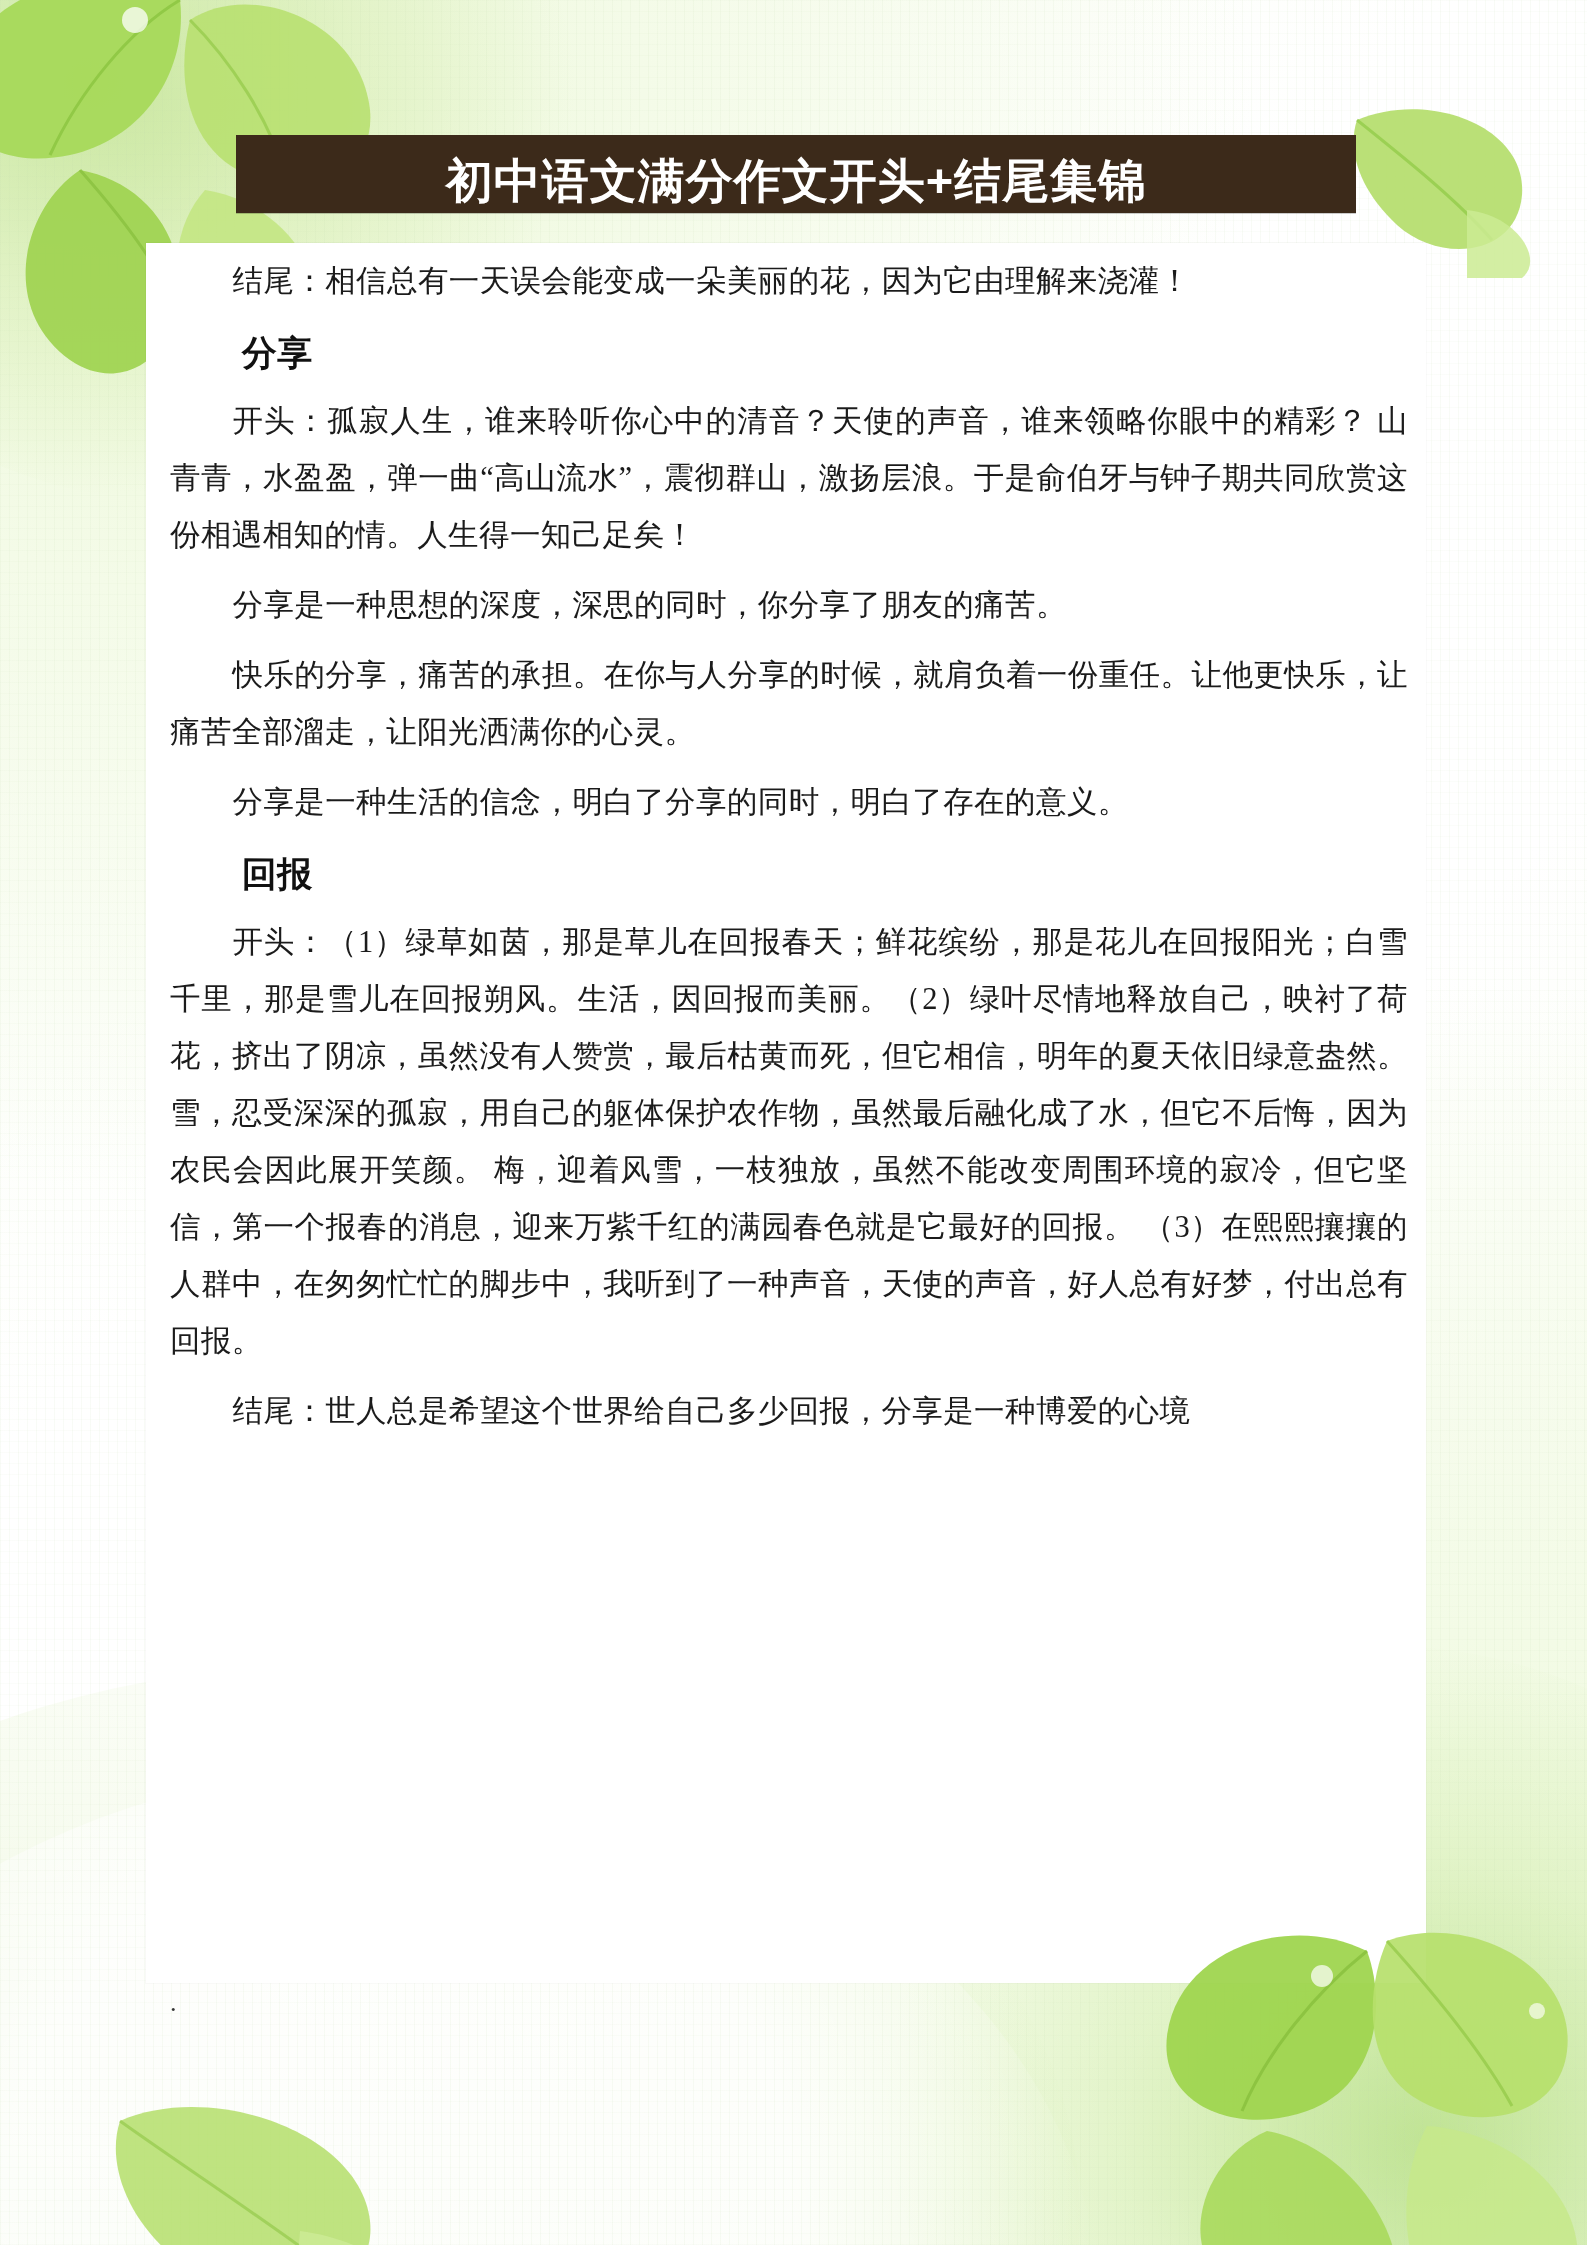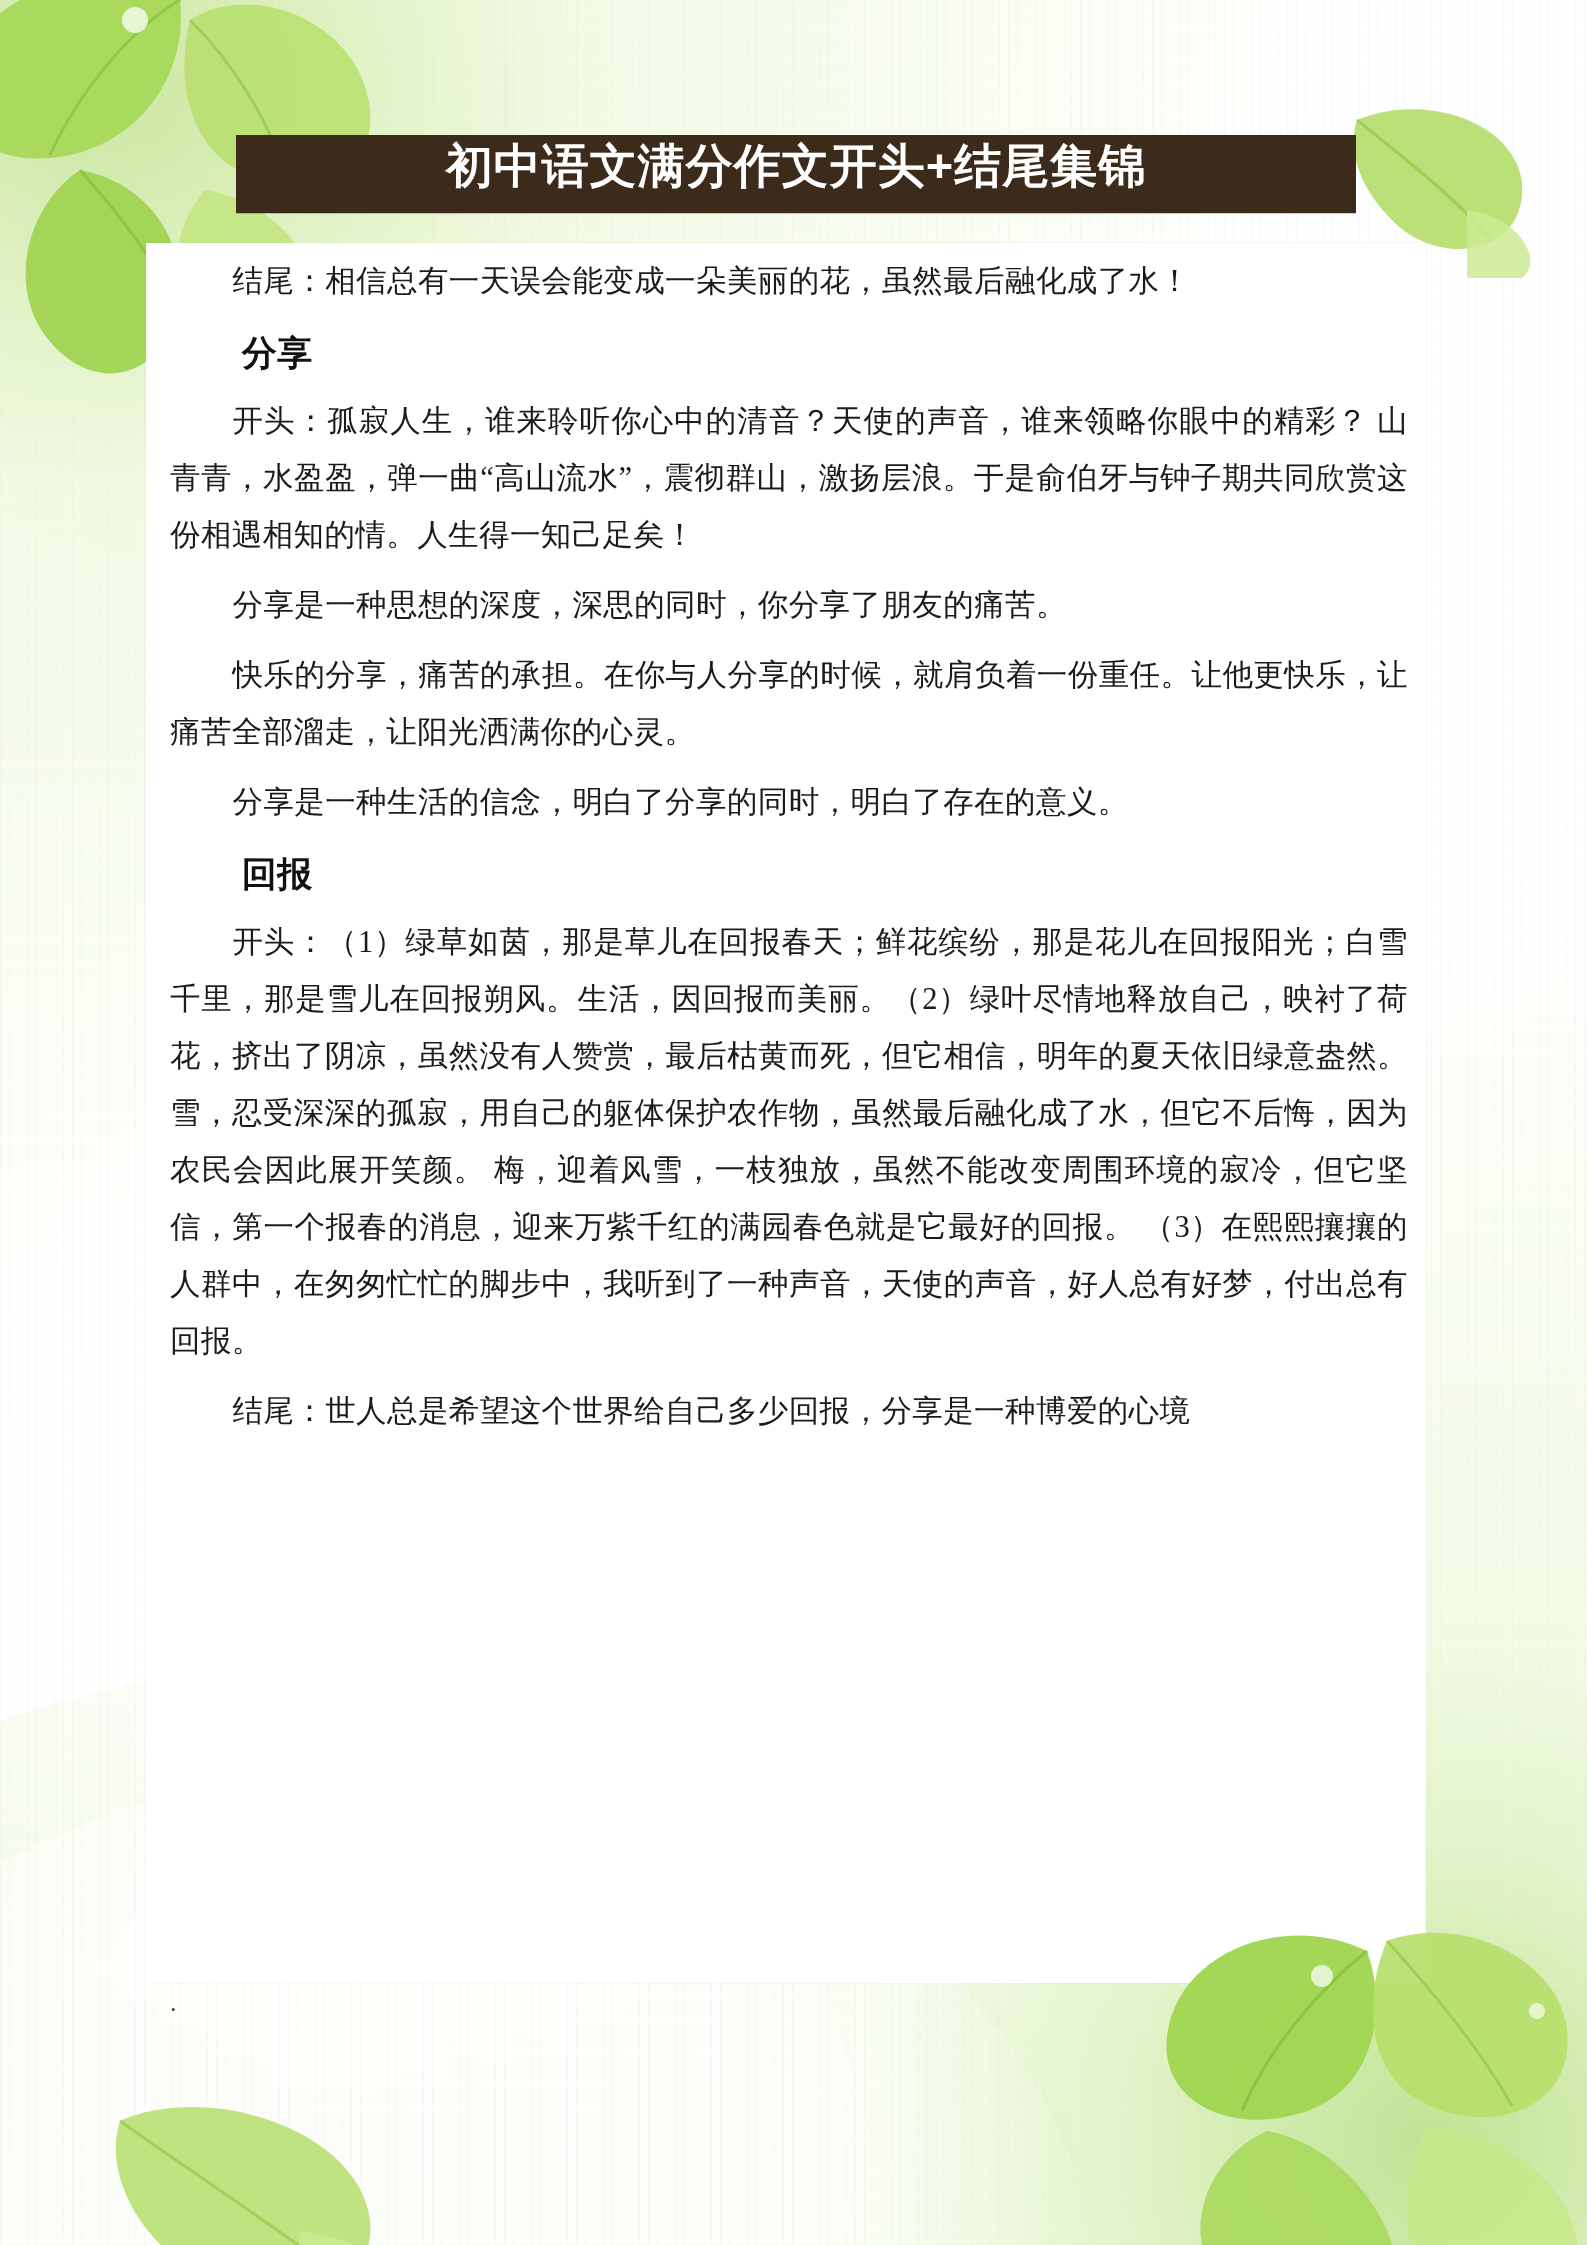--- a/index.html
+++ b/index.html
@@ -83,21 +83,21 @@
 
   
   .title-banner {
     position: absolute;
     left: 236px;
     top: 135px;
     width: 1120px;
     height: 78px;
     background: #3c2a1a;
     display: flex;
-    align-items: flex-start;
+    align-items: flex-end;
     justify-content: center;
     box-shadow: 0 1px 0 rgba(0,0,0,0.2);
   }
   .title-banner .title-text {
     color: #ffffff;
     font-family: "Liberation Sans", sans-serif;
     font-weight: bold;
     font-size: 47px;
     letter-spacing: 1px;
     white-space: nowrap;
@@ -190,21 +190,21 @@
     </svg>
   </div>
 
   <div class="title-banner">
     <span class="title-text">初中语文满分作文开头+结尾集锦</span>
   </div>
 
   <div class="sheet"></div>
 
   <div class="content">
-    <p class="para indent">结尾：相信总有一天误会能变成一朵美丽的花，虽然最后融化成了水！</p>
+    <p class="para indent">结尾：相信总有一天误会能变成一朵美丽的花，因为它由理解来浇灌！</p>
     <p class="heading">分享</p>
     <p class="para indent">开头：孤寂人生，谁来聆听你心中的清音？天使的声音，谁来领略你眼中的精彩？ 山青青，水盈盈，弹一曲“高山流水”，震彻群山，激扬层浪。于是俞伯牙与钟子期共同欣赏这份相遇相知的情。人生得一知己足矣！</p>
     <p class="para indent">分享是一种思想的深度，深思的同时，你分享了朋友的痛苦。</p>
     <p class="para indent">快乐的分享，痛苦的承担。在你与人分享的时候，就肩负着一份重任。让他更快乐，让痛苦全部溜走，让阳光洒满你的心灵。</p>
     <p class="para indent">分享是一种生活的信念，明白了分享的同时，明白了存在的意义。</p>
     <p class="heading">回报</p>
     <p class="para indent">开头：（1）绿草如茵，那是草儿在回报春天；鲜花缤纷，那是花儿在回报阳光；白雪千里，那是雪儿在回报朔风。生活，因回报而美丽。（2）绿叶尽情地释放自己，映衬了荷花，挤出了阴凉，虽然没有人赞赏，最后枯黄而死，但它相信，明年的夏天依旧绿意盎然。 雪，忍受深深的孤寂，用自己的躯体保护农作物，虽然最后融化成了水，但它不后悔，因为农民会因此展开笑颜。 梅，迎着风雪，一枝独放，虽然不能改变周围环境的寂冷，但它坚信，第一个报春的消息，迎来万紫千红的满园春色就是它最好的回报。 （3）在熙熙攘攘的人群中，在匆匆忙忙的脚步中，我听到了一种声音，天使的声音，好人总有好梦，付出总有回报。</p>
     <p class="para indent">结尾：世人总是希望这个世界给自己多少回报，分享是一种博爱的心境</p>
   </div>
 

